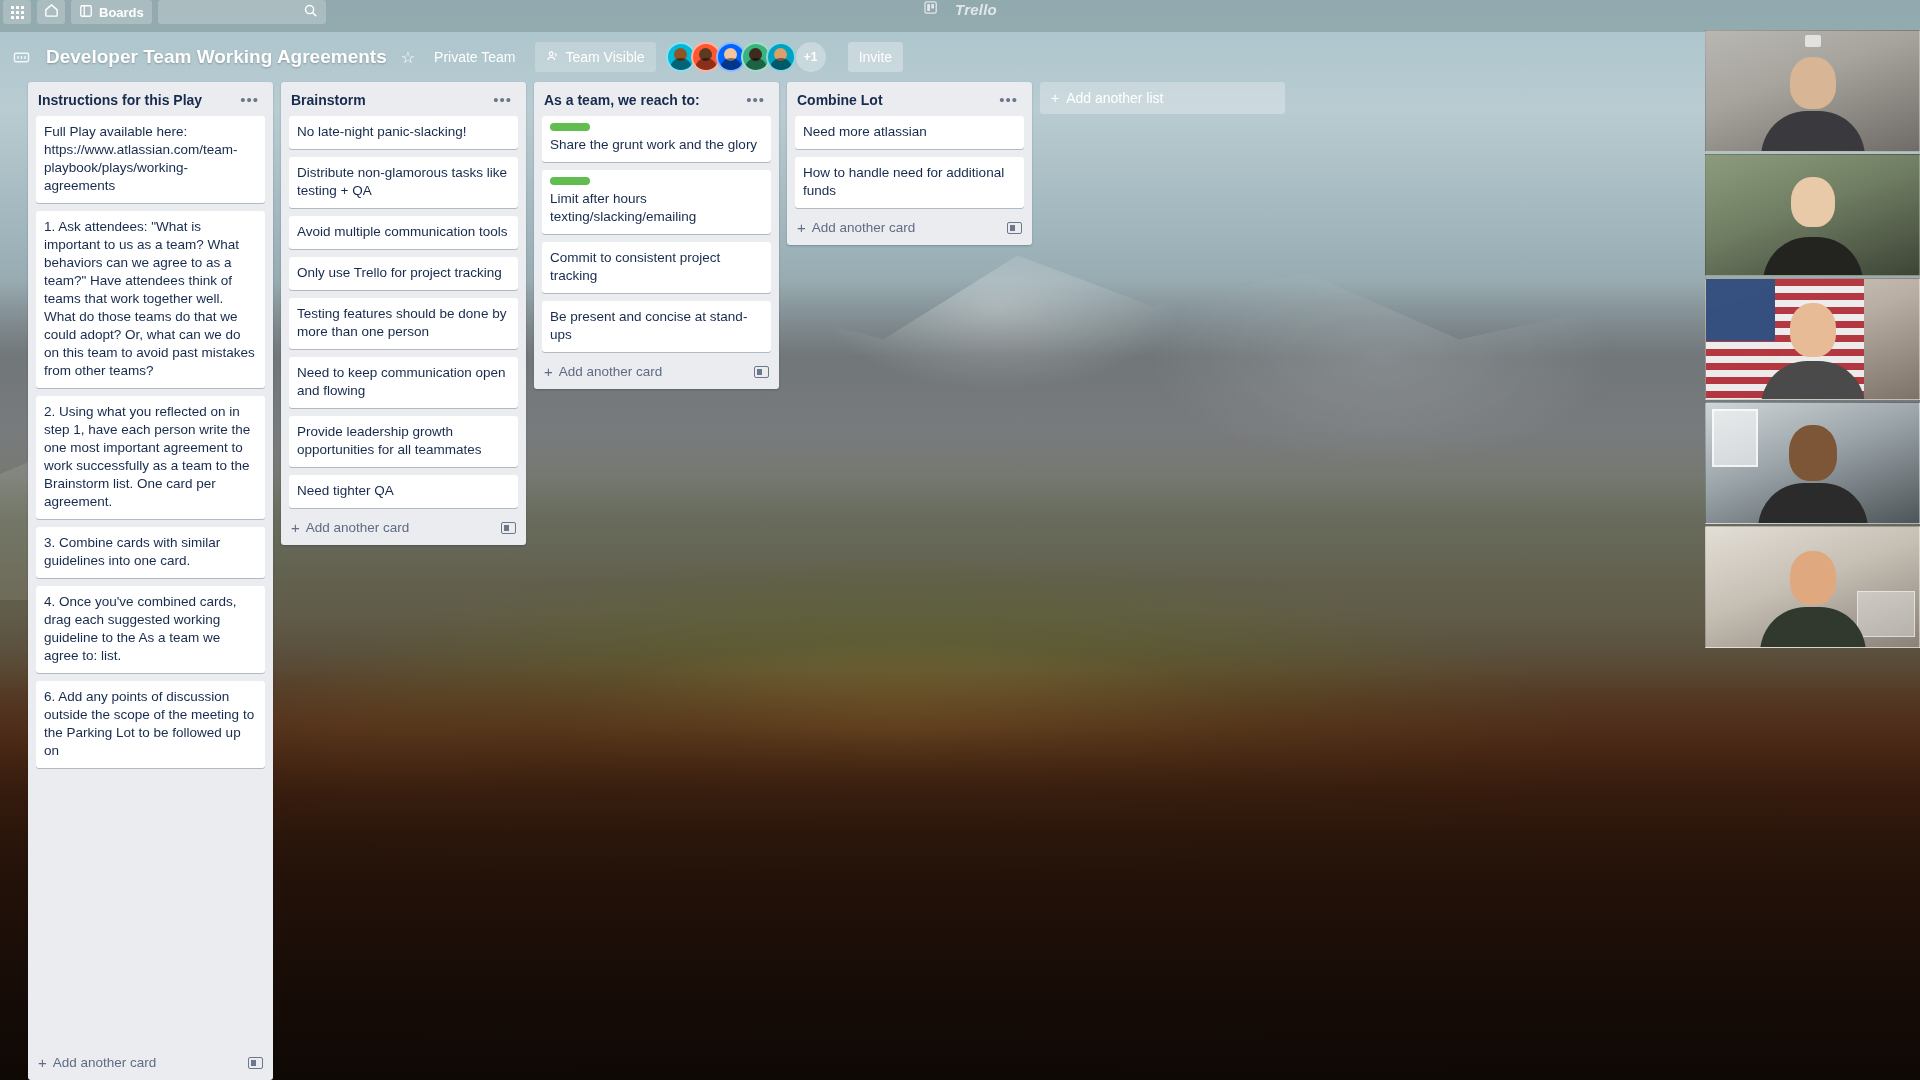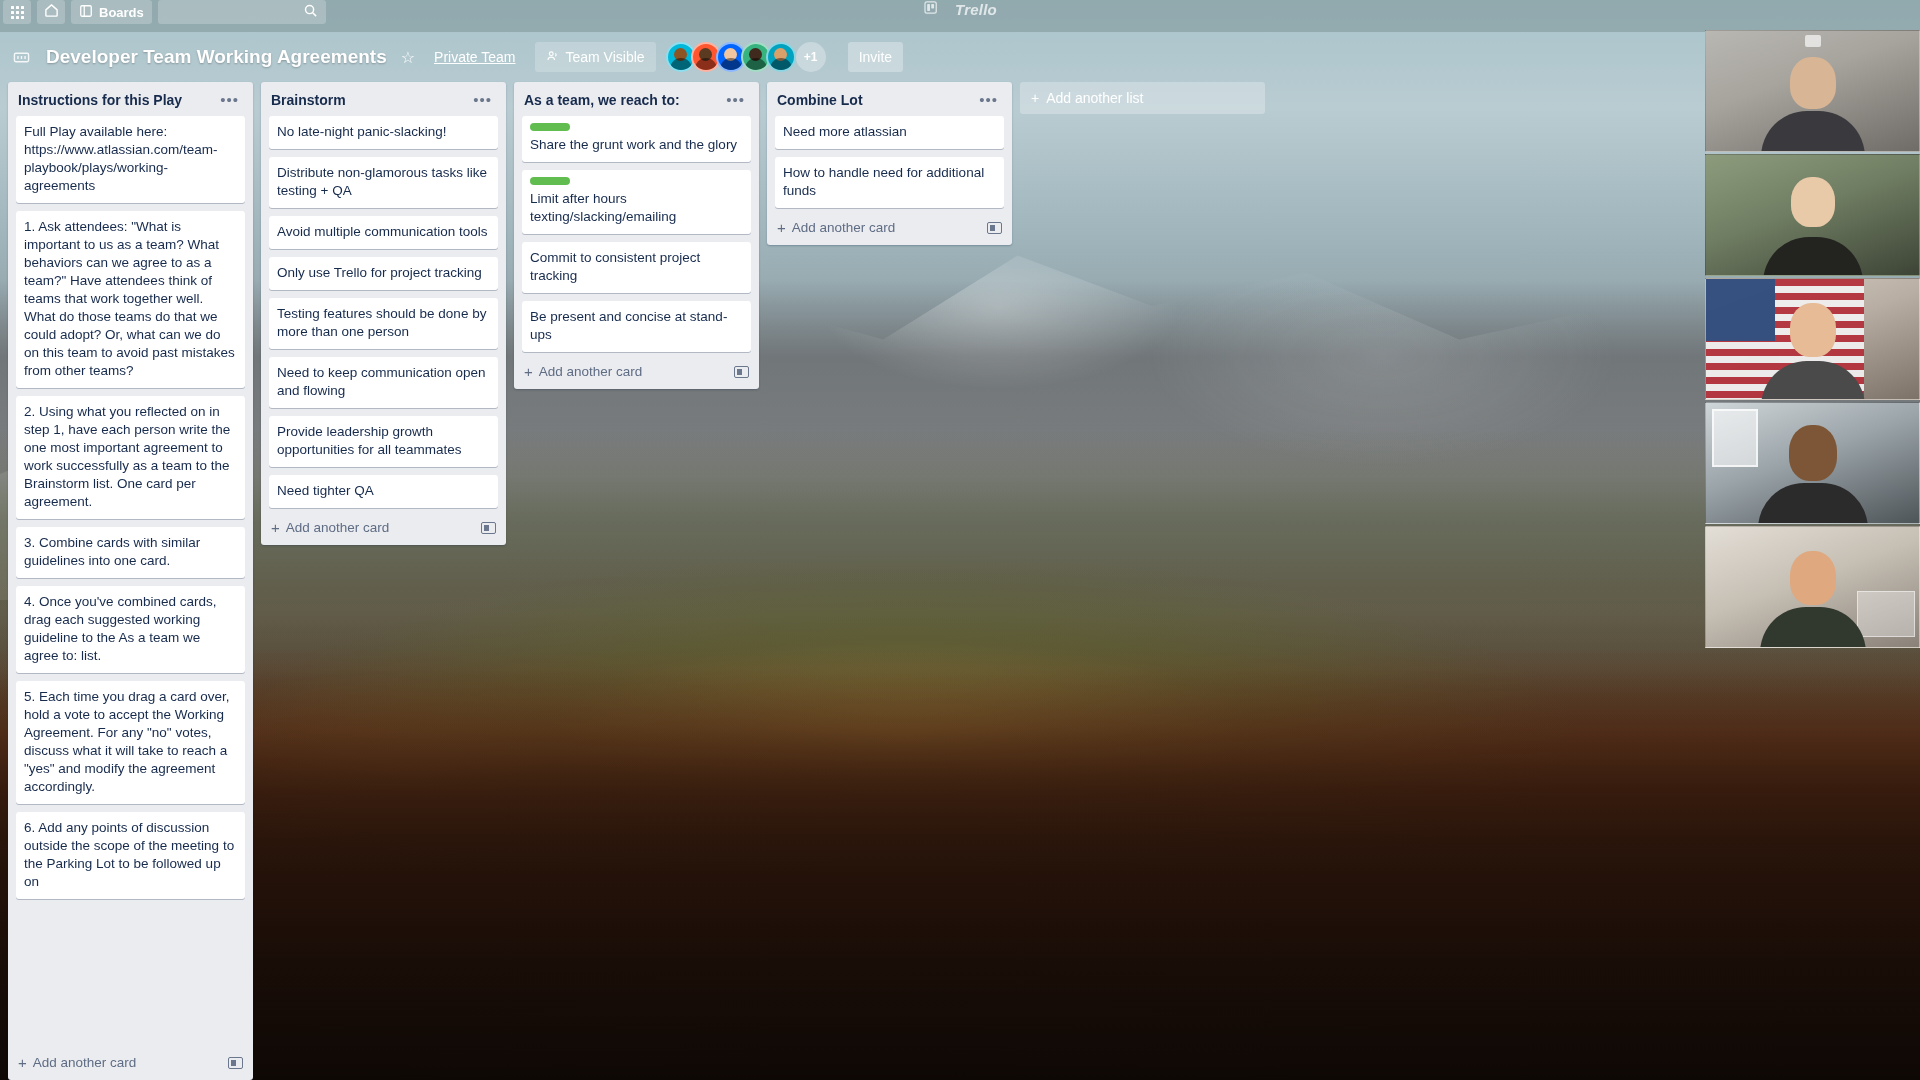--- a/index.html
+++ b/index.html
@@ -101,21 +101,21 @@
     text-shadow: 0 1px 2px rgba(0,0,0,.25);
     padding: 3px 6px; border-radius: 3px;
     cursor: pointer;
   }
   .hdr-btn {
     height: 30px; display: flex; align-items: center; gap: 6px;
     padding: 0 11px; border-radius: 3px;
     color: #fff; font-size: 14px; cursor: pointer;
     background: rgba(255,255,255,0.22);
   }
-  .hdr-btn.ghost { background: transparent; text-decoration: underline; }
+  .hdr-btn.ghost { background: transparent; }
   .hdr-star { font-size: 16px; color: #fff; }
   #members { display: flex; align-items: center; margin-left: 2px; }
   .avatar {
     width: 30px; height: 30px; border-radius: 50%;
     margin-right: -5px; border: 2px solid rgba(255,255,255,0.55);
     position: relative; overflow: hidden;
     display: flex; align-items: flex-end; justify-content: center;
     cursor: pointer;
   }
   .avatar .head {
@@ -350,32 +350,31 @@
       <div class="avatar" style="background: rgb(0, 163, 191);">
         <span class="head" style="background:#d9a06a"></span>
         <span class="body"></span>
       </div>
       <div class="avatar more">+1</div>
     </div>
   <div class="hdr-btn" id="invite-btn">Invite</div>
 </div>
 
 <div id="board-canvas">
-    <div class="list" style="height: 100%;">
+    <div class="list" style="height: 100%; margin-left: 20px;">
       <div class="list-header">
         <span class="list-title">Instructions for this Play</span>
         <span class="list-menu">•••</span>
       </div>
       <div class="cards">
         <div class="card"><span>Full Play available here: https://www.atlassian.com/team-playbook/plays/working-agreements</span></div>
         <div class="card"><span>1. Ask attendees: "What is important to us as a team? What behaviors can we agree to as a team?" Have attendees think of teams that work together well. What do those teams do that we could adopt? Or, what can we do on this team to avoid past mistakes from other teams?</span></div>
         <div class="card"><span>2. Using what you reflected on in step 1, have each person write the one most important agreement to work successfully as a team to the Brainstorm list. One card per agreement.</span></div>
         <div class="card"><span>3. Combine cards with similar guidelines into one card.</span></div>
         <div class="card"><span>4. Once you've combined cards, drag each suggested working guideline to the As a team we agree to: list.</span></div>
-        <div class="card"><span>5. Each time you drag a card over, hold a vote to accept the Working Agreement. For any "no" votes, discuss what it will take to reach a "yes" and modify the agreement accordingly.</span></div>
         <div class="card"><span>6. Add any points of discussion outside the scope of the meeting to the Parking Lot to be followed up on</span></div>
       </div>
       <div class="list-footer">
         <span class="left">
           <span class="plus">+</span>
           <span>Add another card</span>
         </span>
         <span class="tmpl-icon"></span>
       </div>
     </div>

